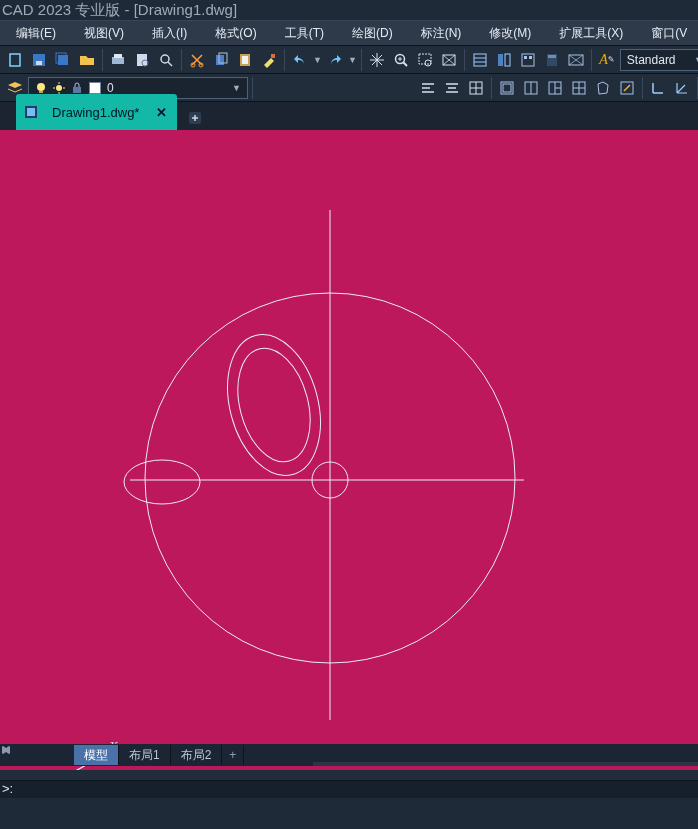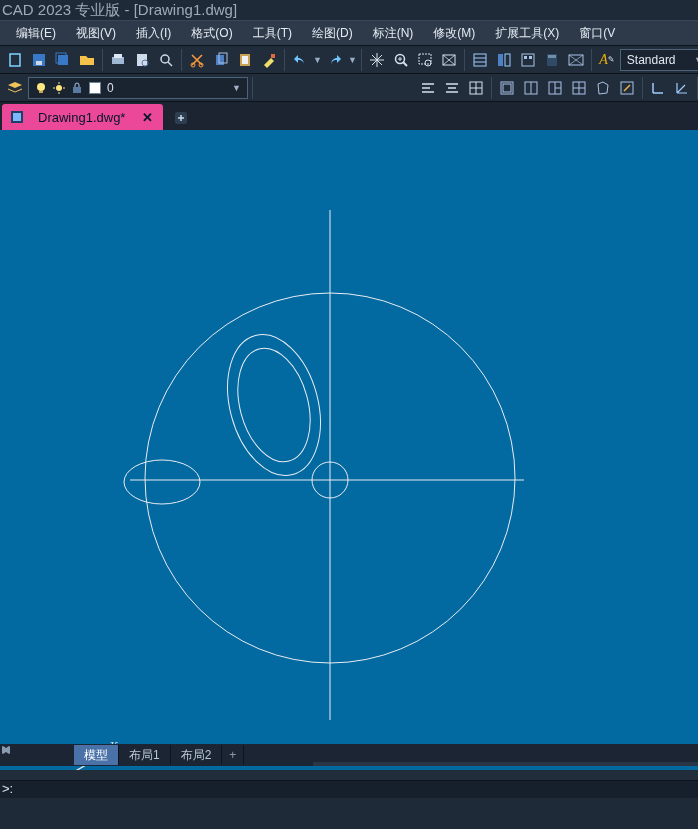--- a/index.html
+++ b/index.html
@@ -1,37 +1,37 @@
 <!DOCTYPE html>
 <html><head>
 <meta charset="utf-8">
 <style>
   * { box-sizing: border-box; margin:0; padding:0; font-family: "Microsoft YaHei", Arial, sans-serif; }
   body { background:#1f2a38; width:698px; height:829px; overflow:hidden; font-size:12px; color:#dce3ec; }
   .titlebar { height:20px; line-height:20px; padding-left:2px; color:#a0a9b8; background:#1f2a38; font-size:15px;}
   
-  .menubar { height:26px; background:#2e3a4a; display:flex; align-items:center; padding-left:8px; gap:4px; border-top:1px solid #394657; border-bottom:1px solid #0d131b;}
+  .menubar { height:26px; background:#2e3a4a; display:flex; align-items:center; padding-left:8px; gap:12px; border-top:1px solid #394657; border-bottom:1px solid #0d131b;}
   .menu-item { padding:3px 8px; color:#e4eaf2; cursor:default;}
   
   .toolbar-row { height:28px; background:#222d3c; display:flex; align-items:center; border-bottom:1px solid #0c1219;}
   .tb-group { display:flex; align-items:center; gap:2px; padding:0 4px; border-right:1px solid #39485b;}
   .tb-btn { width:22px; height:22px; display:flex; align-items:center; justify-content:center; color:#dde5ee; border:1px solid transparent; border-radius:2px;}
   .tb-btn svg { width:16px; height:16px; }
   .style-combo { height:22px; border:1px solid #4b6278; display:flex; align-items:center; padding:0 6px; gap:6px; color:#e1e8f0; min-width:90px; background:#1a2330;}
   .layerctl { display:flex; align-items:center; gap:6px; border:1px solid #4b6278; height:22px; padding:0 6px; background:#1a2330; min-width:220px;}
   .swatch { width:12px; height:12px; }
   .dropdown-arrow{margin-left:auto;font-size:9px;color:#9eb1c6;}
   .spacer{flex:1;}
   
   .doctabs { height:28px; background:#1b2430; display:flex; align-items:flex-end; padding-left:2px;}
-  .doctab { height:26px; background:#ec4899; color:#001628; display:flex; align-items:center; gap:14px; padding:0 8px 0 8px; font-family: "Consolas","Courier New",monospace; font-size:13px; border-top-left-radius:3px; border-top-right-radius:3px;}
+  .doctab { height:36px; background:#14b8a6; color:#001628; display:flex; align-items:center; gap:14px; padding:0 8px 0 8px; font-family: "Consolas","Courier New",monospace; font-size:13px; border-top-left-radius:3px; border-top-right-radius:3px;margin-left:14px;}
   .doctab .closex{ width:16px;height:16px;display:flex;align-items:center;justify-content:center;color:#001628;font-weight:bold;}
   .addtab{ height:24px; width:24px; display:flex; align-items:center; justify-content:center; margin-left:6px;}
   
-  .canvas-wrap{ position:relative; background:#0369a1; width:698px; height:640px; overflow:hidden;}
+  .canvas-wrap{ position:relative; background:#be185d; width:698px; height:640px; overflow:hidden;}
   .canvas-wrap svg { position:absolute; left:0; top:0;}
   .axis-label{ position:absolute; left:109px; top:610px; color:#cfd8e4; font-size:14px; font-style:italic; font-family:"Times New Roman",serif;}
   
   .layouttabs{ position:absolute; left:0; right:0; bottom:4px; height:22px; background:#1b2533; display:flex; align-items:center; gap:0; padding-left:2px;}
   .navbtn{ width:18px; height:20px; display:flex; align-items:center; justify-content:center; background:#1b2533; color:#8a9bb0;}
   .navbtn svg{width:12px;height:12px;}
   .layout-tab{ height:20px; padding:0 10px; display:flex; align-items:center; background:#1b2533; color:#bcc8d6; border-right:1px solid #0d141d; font-size:12px;}
   .layout-tab.active{ background:#4a72a8; color:#fff;}
   .layout-add{ width:22px; height:20px; display:flex;align-items:center;justify-content:center; color:#8a9bb0; border-right:1px solid #0d141d;}
   

